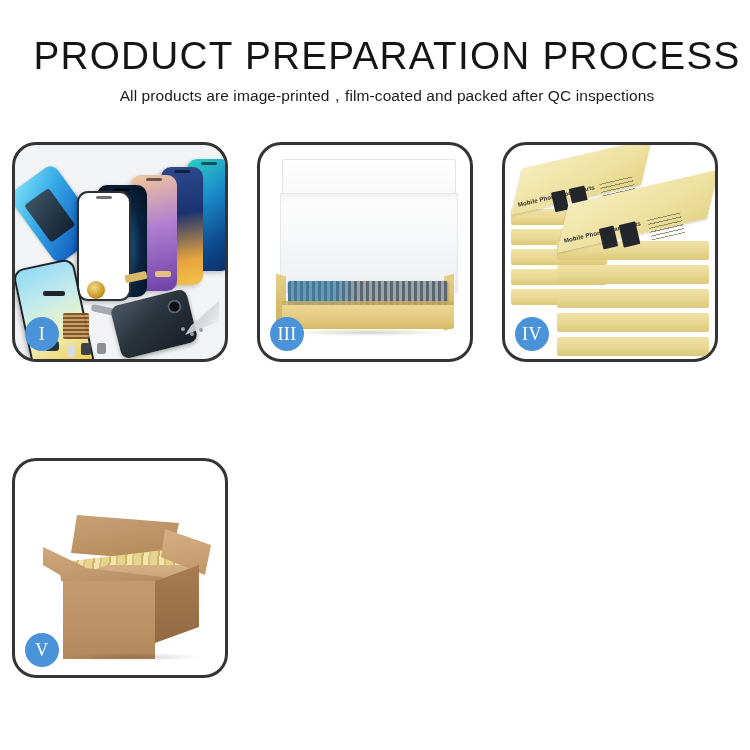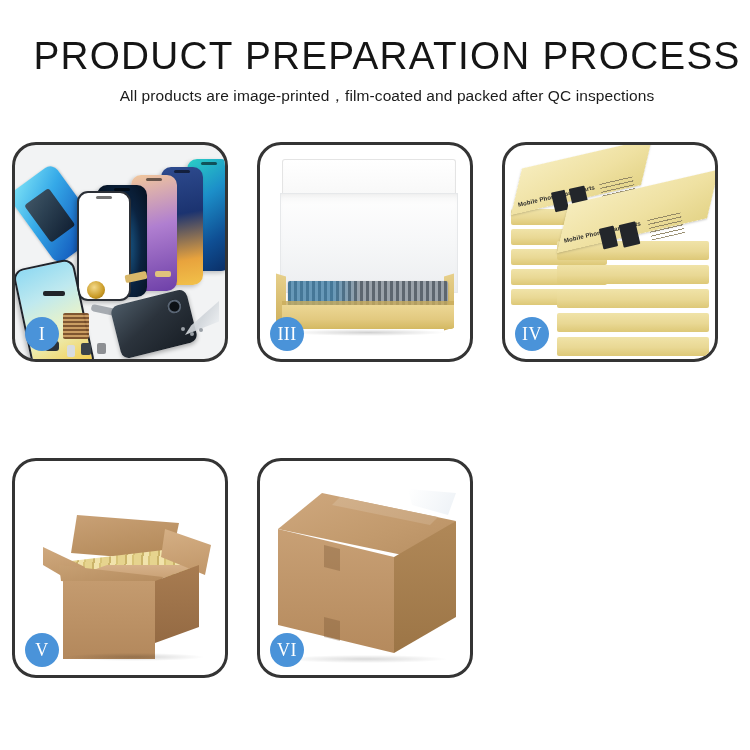--- a/index.html
+++ b/index.html
@@ -528,28 +528,15 @@
         <div class="flap flap-right"></div>
         <div class="flap flap-left"></div>
         <div class="flap flap-front"></div>
         <div class="body-right"></div>
         <div class="body-front"></div>
         <div class="shadow5"></div>
       </div>
       <div class="badge">V</div>
     </div>
 
-    <div class="panel p6">
-      <div class="panel-photo">
-        <div class="wrap"></div>
-        <div class="top"></div>
-        <div class="tape-top"></div>
-        <div class="right"></div>
-        <div class="left"></div>
-        <div class="tab tab1"></div>
-        <div class="tab tab2"></div>
-        <div class="shadow6"></div>
-      </div>
-      <div class="badge">VI</div>
-    </div>
 
   </div>
 </div>
 
 </body></html>

